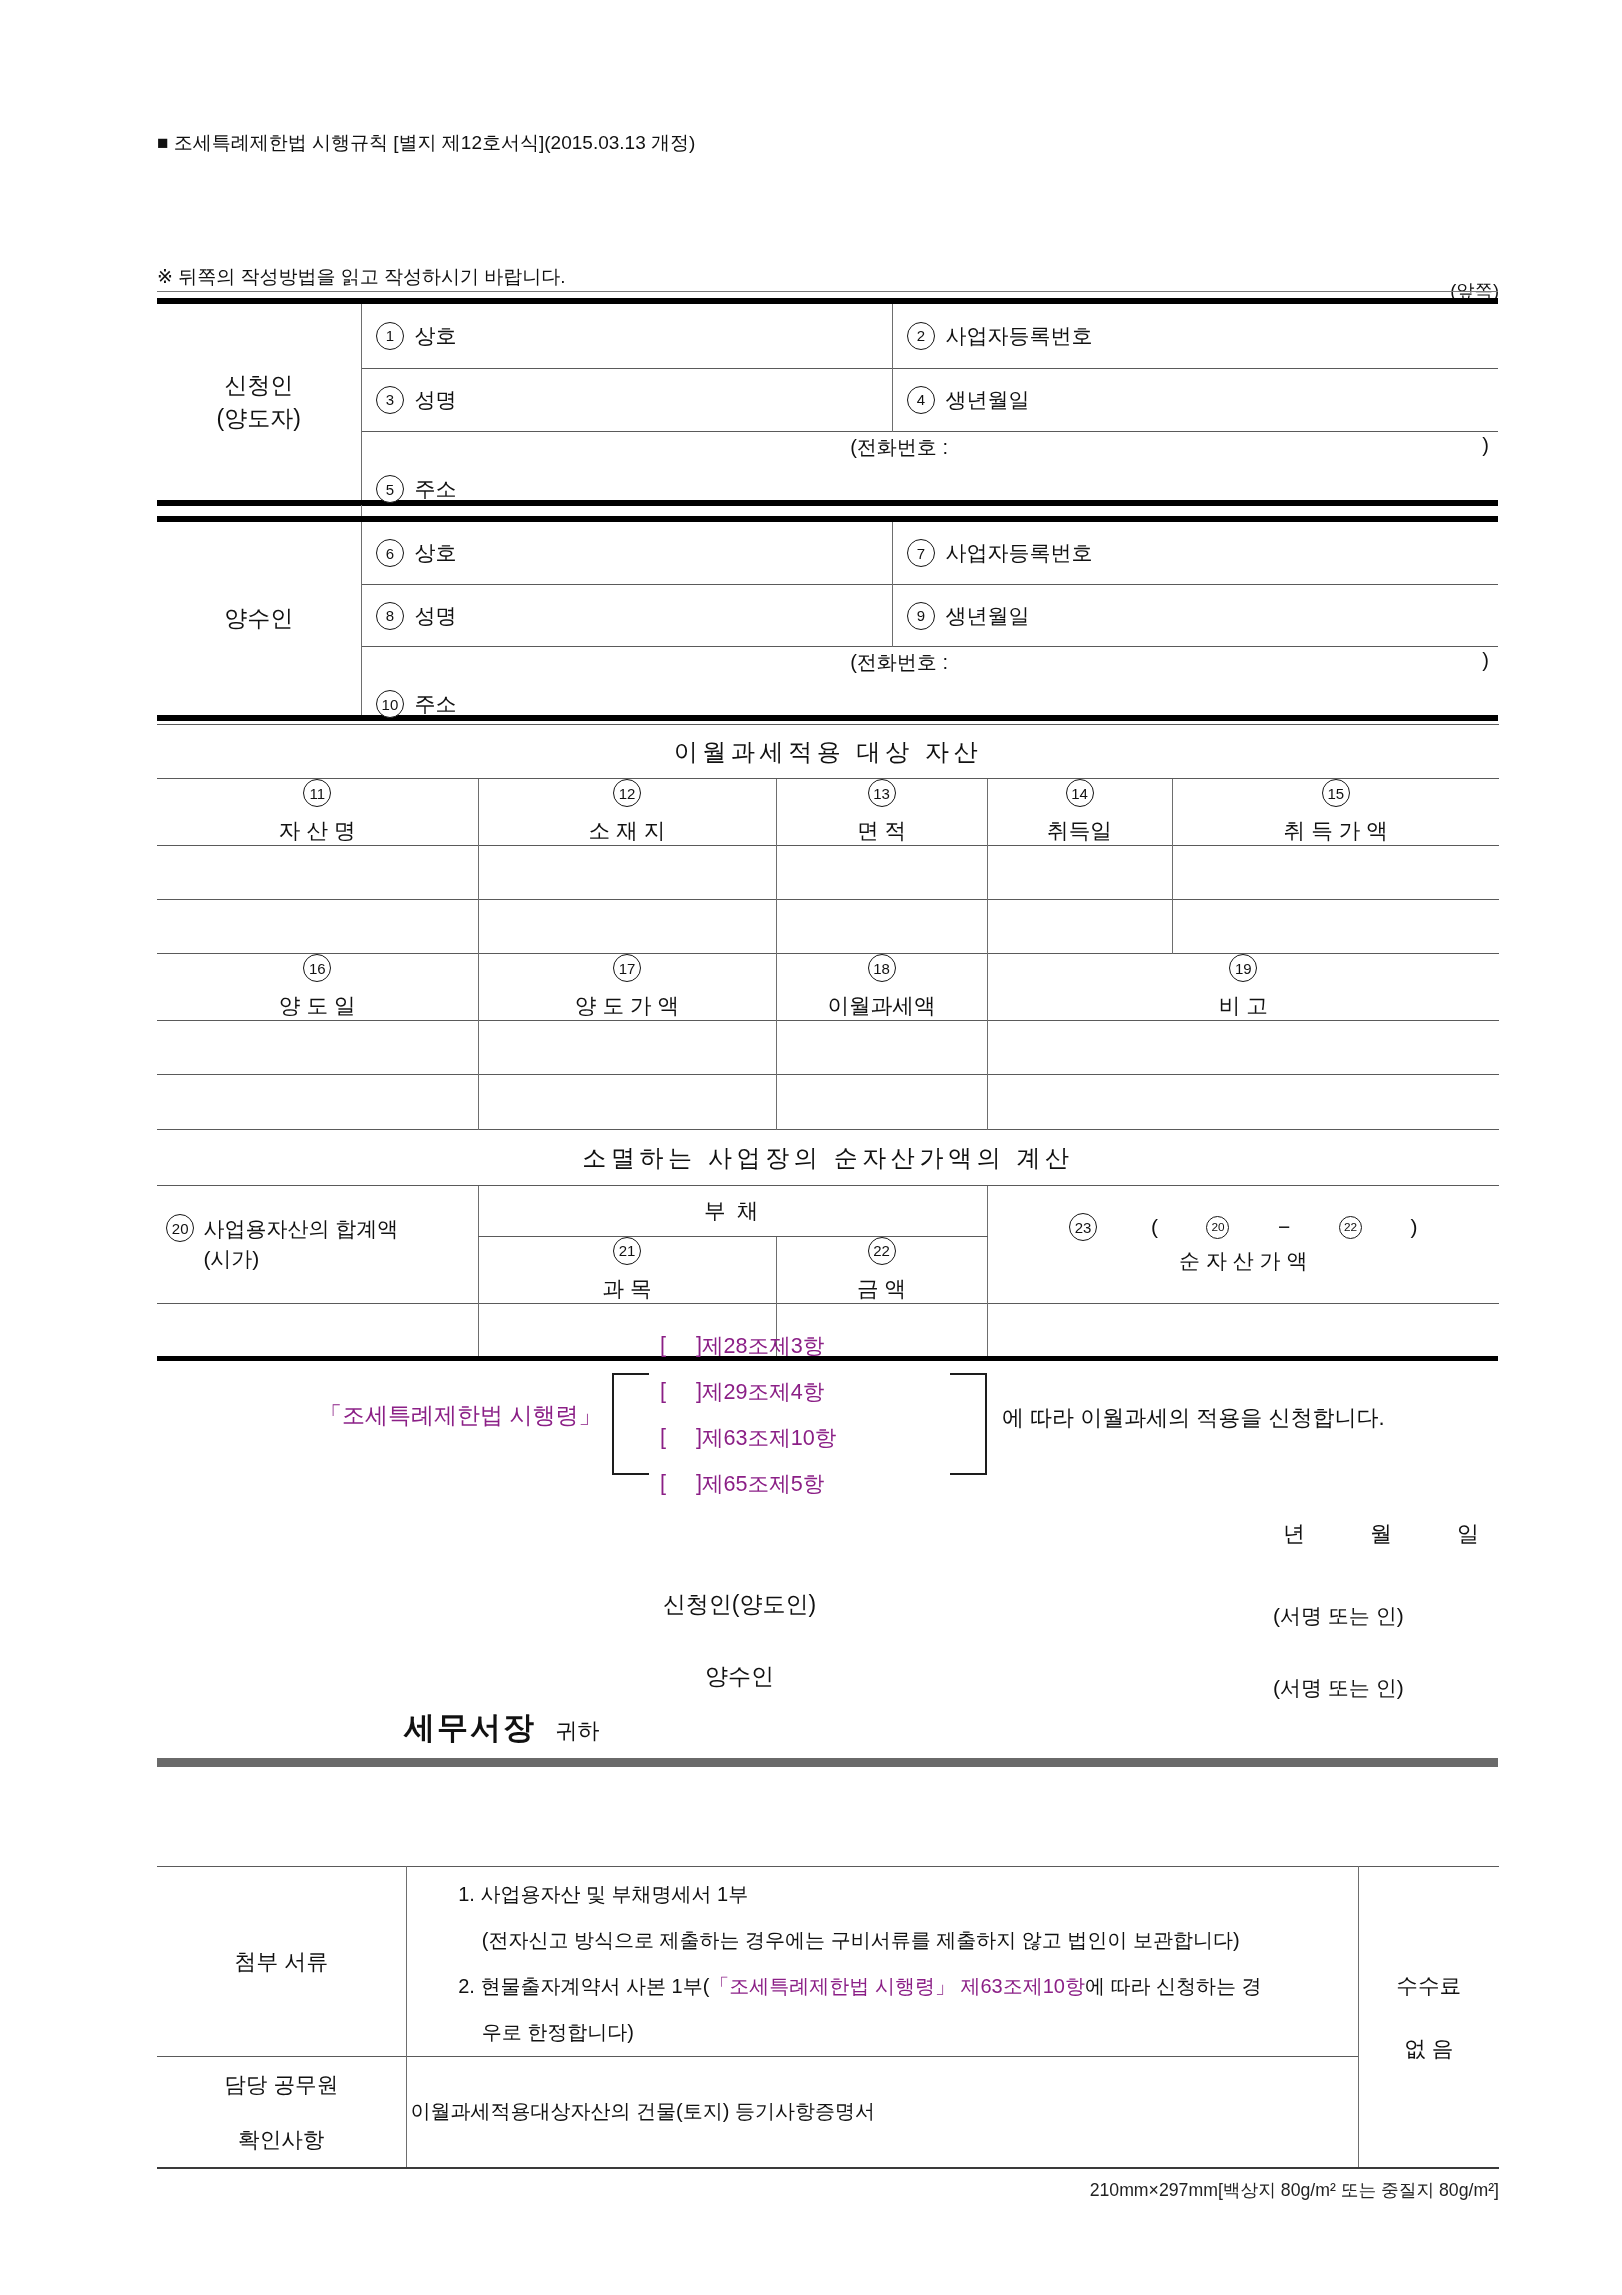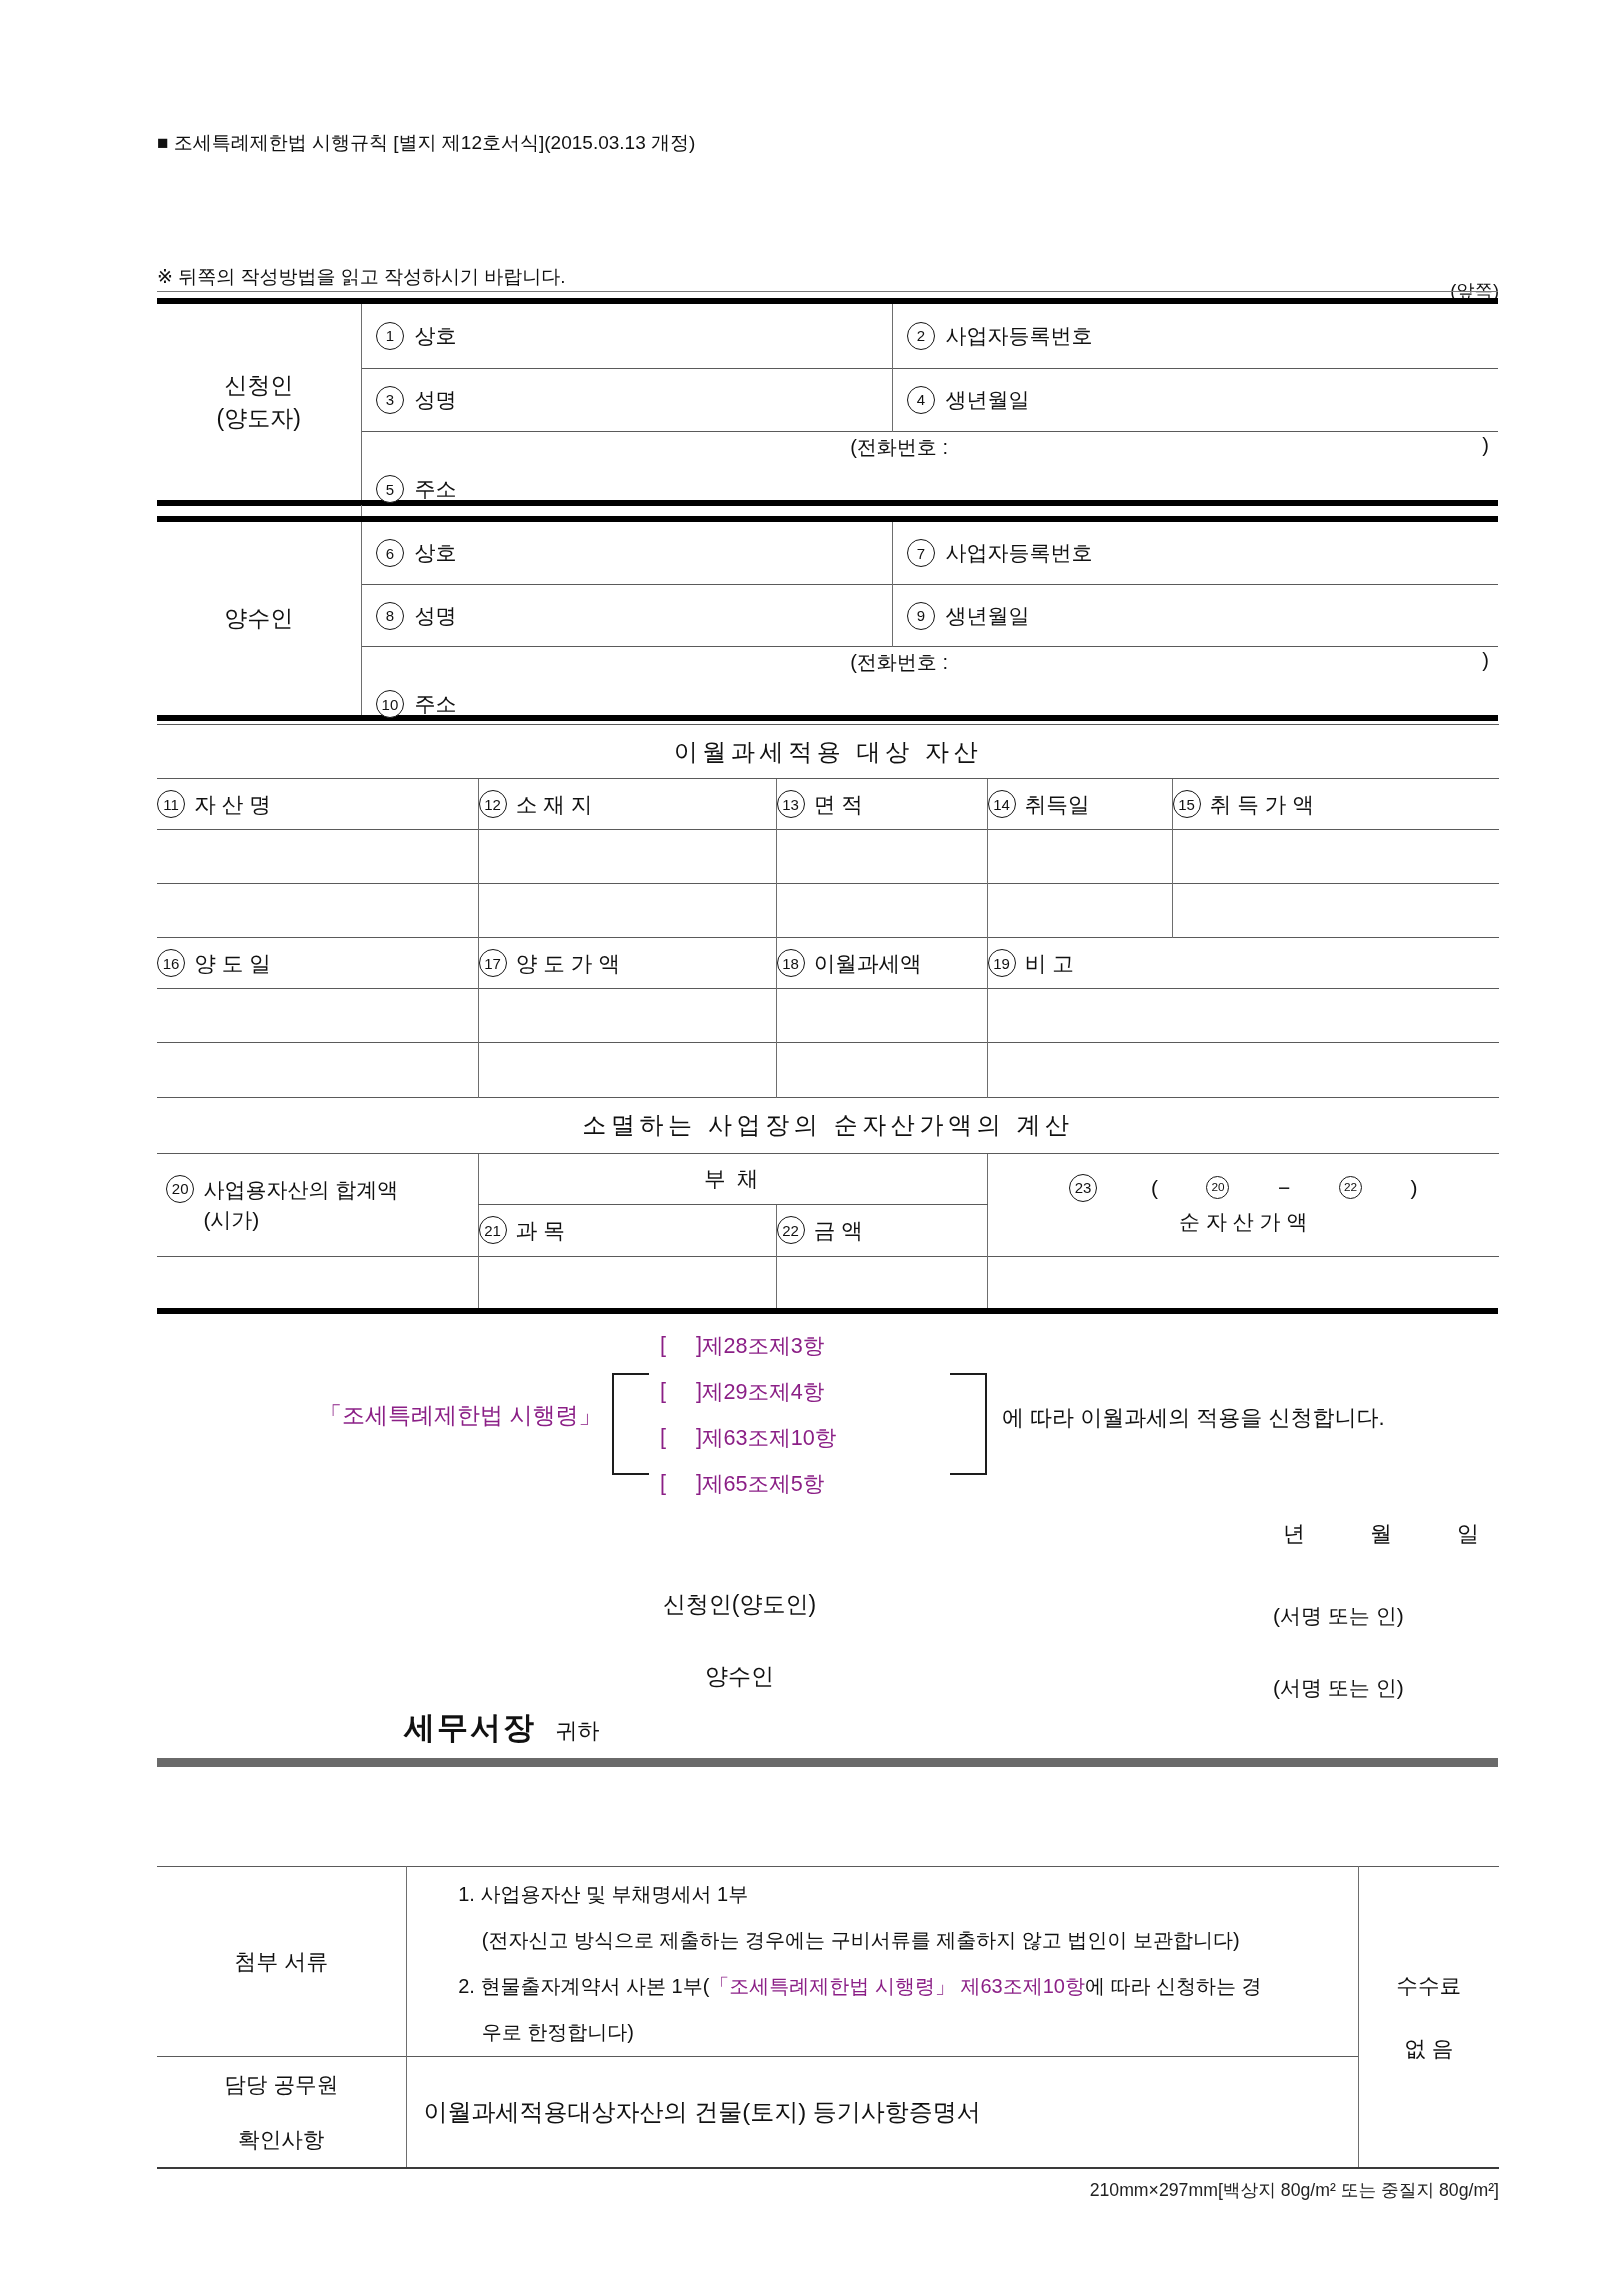--- a/index.html
+++ b/index.html
@@ -19,21 +19,21 @@
   .fld{font-size:21px;}
   .fldwrap{display:flex;align-items:center;gap:10.5px;padding-left:14.4px;}
   .rowhdr{font-size:23px;text-align:center;line-height:33px;}
   .cn{display:inline-flex;align-items:center;justify-content:center;
       width:26px;height:26px;border:1.6px solid #151515;border-radius:50%;
       font-size:15px;line-height:1;flex:0 0 auto;background:#fff;}
   .cns{display:inline-flex;align-items:center;justify-content:center;
       width:21px;height:21px;border:1.3px solid #151515;border-radius:50%;
       font-size:11.8px;line-height:1;flex:0 0 auto;margin:0 2.6px;}
   .sec-title{font-size:24px;text-align:center;letter-spacing:4.6px;}
-  .hcell{display:flex;align-items:center;justify-content:flex-start;gap:9.2px;font-size:21.6px;}
+  .hcell{display:flex;align-items:center;justify-content:flex-start;gap:9.2px;font-size:21.6px;flex-direction:column;}
   .addr{position:relative;height:100%;width:100%;}
   .addr-label{position:absolute;left:14.4px;top:9.2px;display:flex;align-items:center;gap:10.5px;font-size:21px;}
   .phone{position:absolute;left:43%;right:9.2px;bottom:5.2px;display:flex;justify-content:space-between;font-size:20px;}
   .purple{color:#8B1F86;}
   .lawitem{height:46px;display:flex;align-items:center;font-size:21.6px;color:#8B1F86;}
   .boxgap{display:inline-block;width:30px;}
   .bracket-l{width:35px;height:98px;border-left:2px solid #1d1d1d;border-top:2px solid #1d1d1d;border-bottom:2px solid #1d1d1d;}
   .bracket-r{width:35px;height:98px;border-right:2px solid #1d1d1d;border-top:2px solid #1d1d1d;border-bottom:2px solid #1d1d1d;}
   .att-line{line-height:46px;font-size:20px;white-space:nowrap;margin-left:36px;}
   .indent{padding-left:23.6px;}
@@ -413,21 +413,21 @@
           </div>
         </td>
       </tr>
       <tr style="height:111px">
         <th class="bt">
           <div class="offhdr">
             <span>담당 공무원</span>
             <span>확인사항</span>
           </div>
         </th>
-        <td class="bt bl" style="font-size:24px;padding-left:17px;margin-left:21px;">이월과세적용대상자산의 건물(토지) 등기사항증명서</td>
+        <td class="bt bl" style="font-size:20px;padding-left:4px;margin-left:21px;">이월과세적용대상자산의 건물(토지) 등기사항증명서</td>
       </tr>
     </tbody>
       </table>
   </div>
 
   <div class="abs" style="right:124px;top:2178px;font-size:17.7px;color:#222;">210mm×297mm[백상지 80g/m² 또는 중질지 80g/m²]</div>
 
 </div>
 
 

